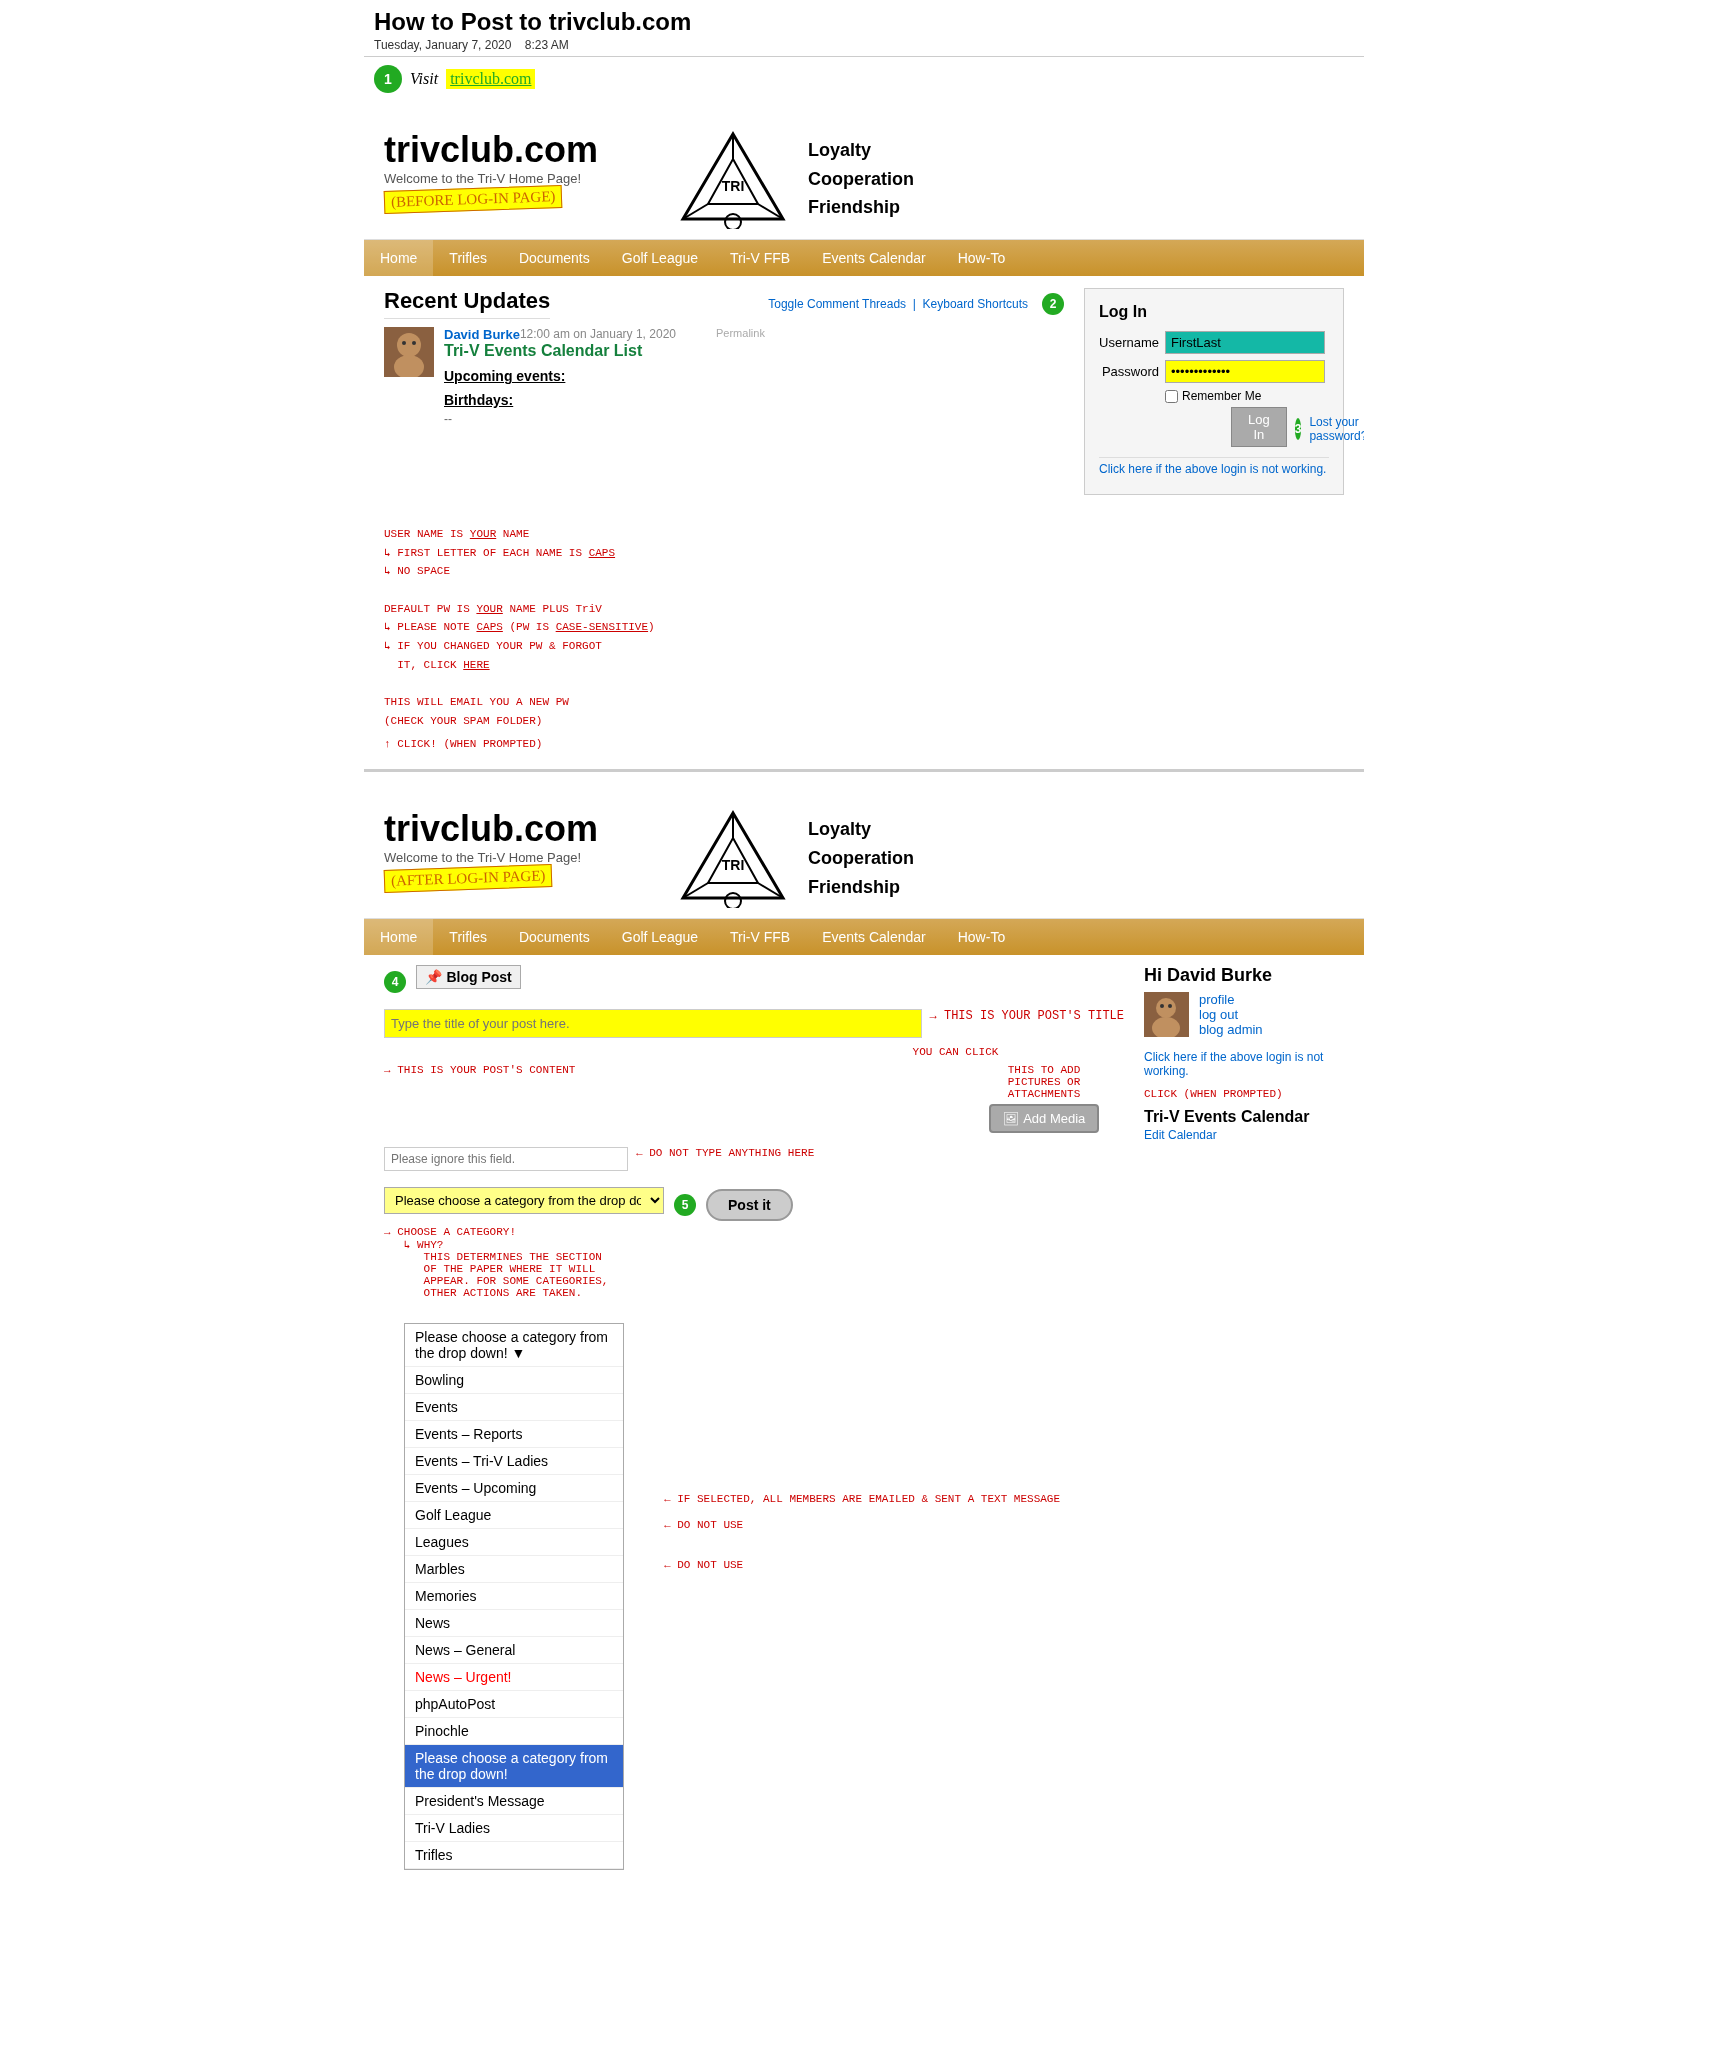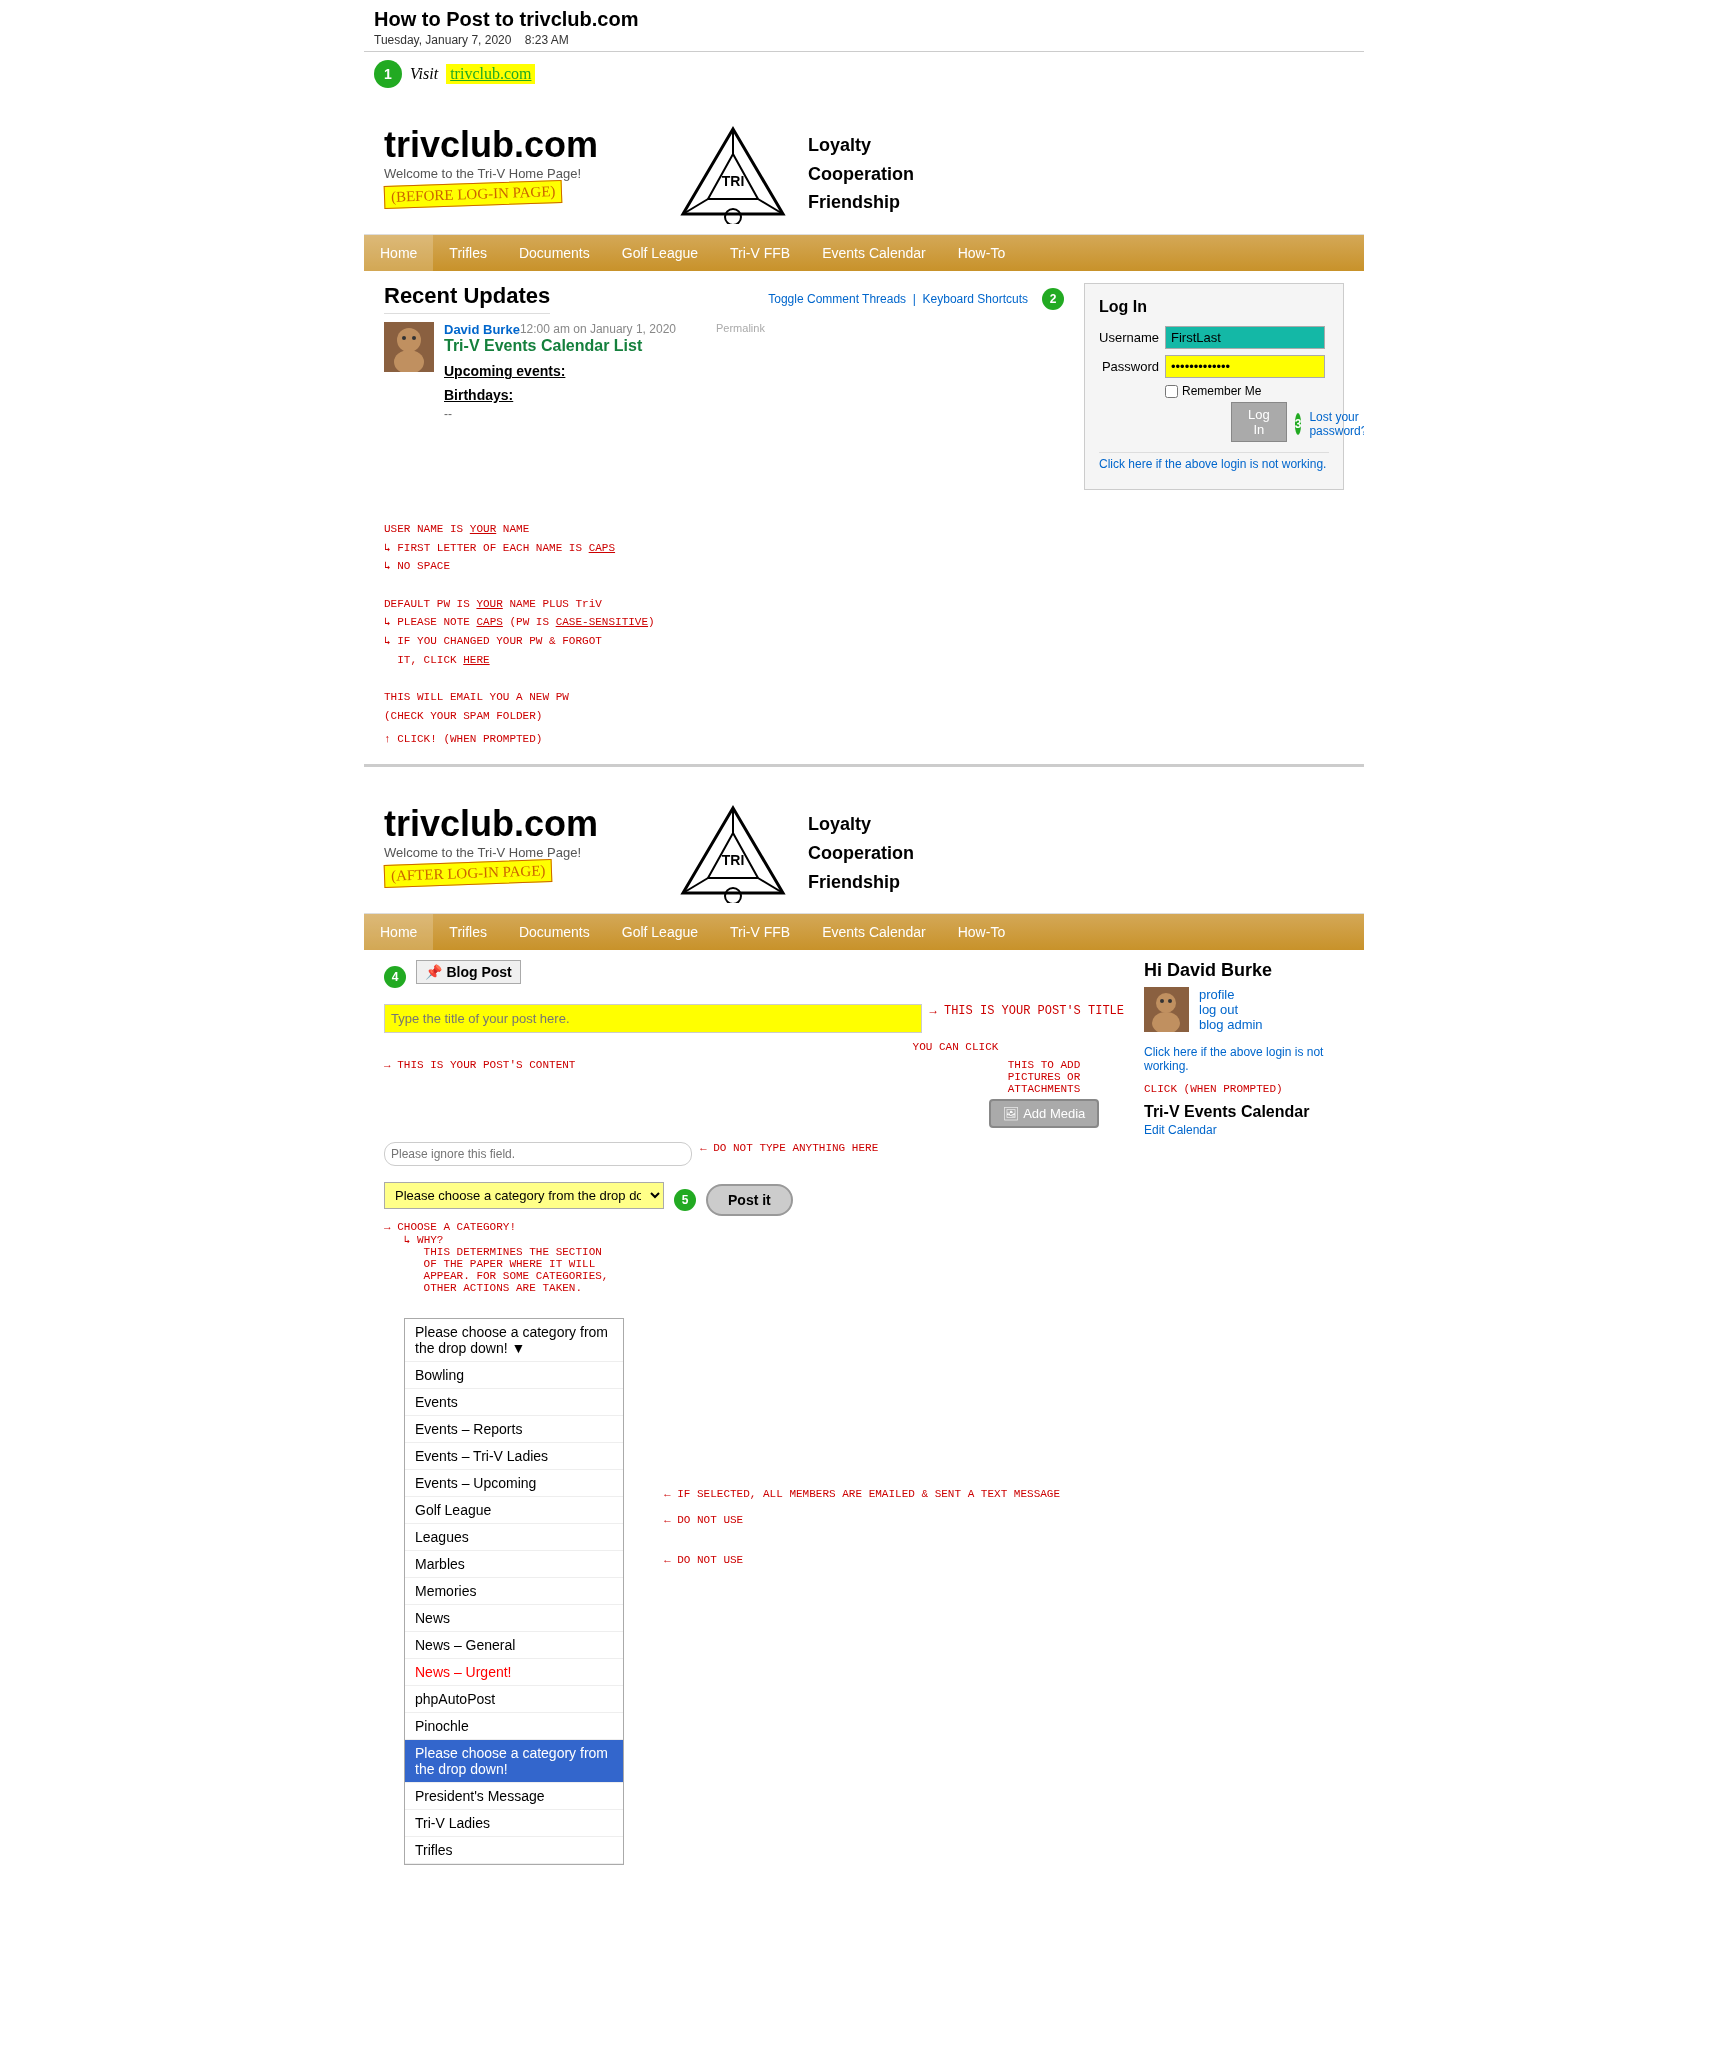--- a/index.html
+++ b/index.html
@@ -11,21 +11,21 @@
       font-size: 14px;
       color: #000;
     }
 
     
     .doc-header {
       padding: 8px 10px 4px;
       border-bottom: 1px solid #ccc;
     }
     .doc-header h1 {
-      font-size: 20px;
+      font-size: 24px;
       font-weight: bold;
     }
     .doc-header .date-line {
       font-size: 12px;
       color: #333;
     }
     .step-visit {
       display: flex;
       align-items: center;
       gap: 8px;
@@ -716,21 +716,21 @@
           <div style="margin-top:4px;">
             <button class="add-media-btn">
               <span>🖼</span>
               <span>Add Media</span>
             </button>
           </div>
         </div>
       </div>
 
       <div class="annotated-row" style="margin-bottom:8px;">
-        <input type="text" class="spam-field" placeholder="Please ignore this field." style="width: 308px; border-radius: 11px;">
+        <input type="text" class="spam-field" placeholder="Please ignore this field." style="width: 244px;">
         <span class="arrow-right" style="font-size:11px;">← DO NOT TYPE ANYTHING HERE</span>
       </div>
 
       <div style="display:flex; align-items:center; gap:10px; margin-bottom:4px;">
         <select class="category-select">
           <option>Please choose a category from the drop down!</option>
           <option>Bowling</option>
           <option>Events</option>
           <option>Events – Reports</option>
           <option>Events – Tri-V Ladies</option>

